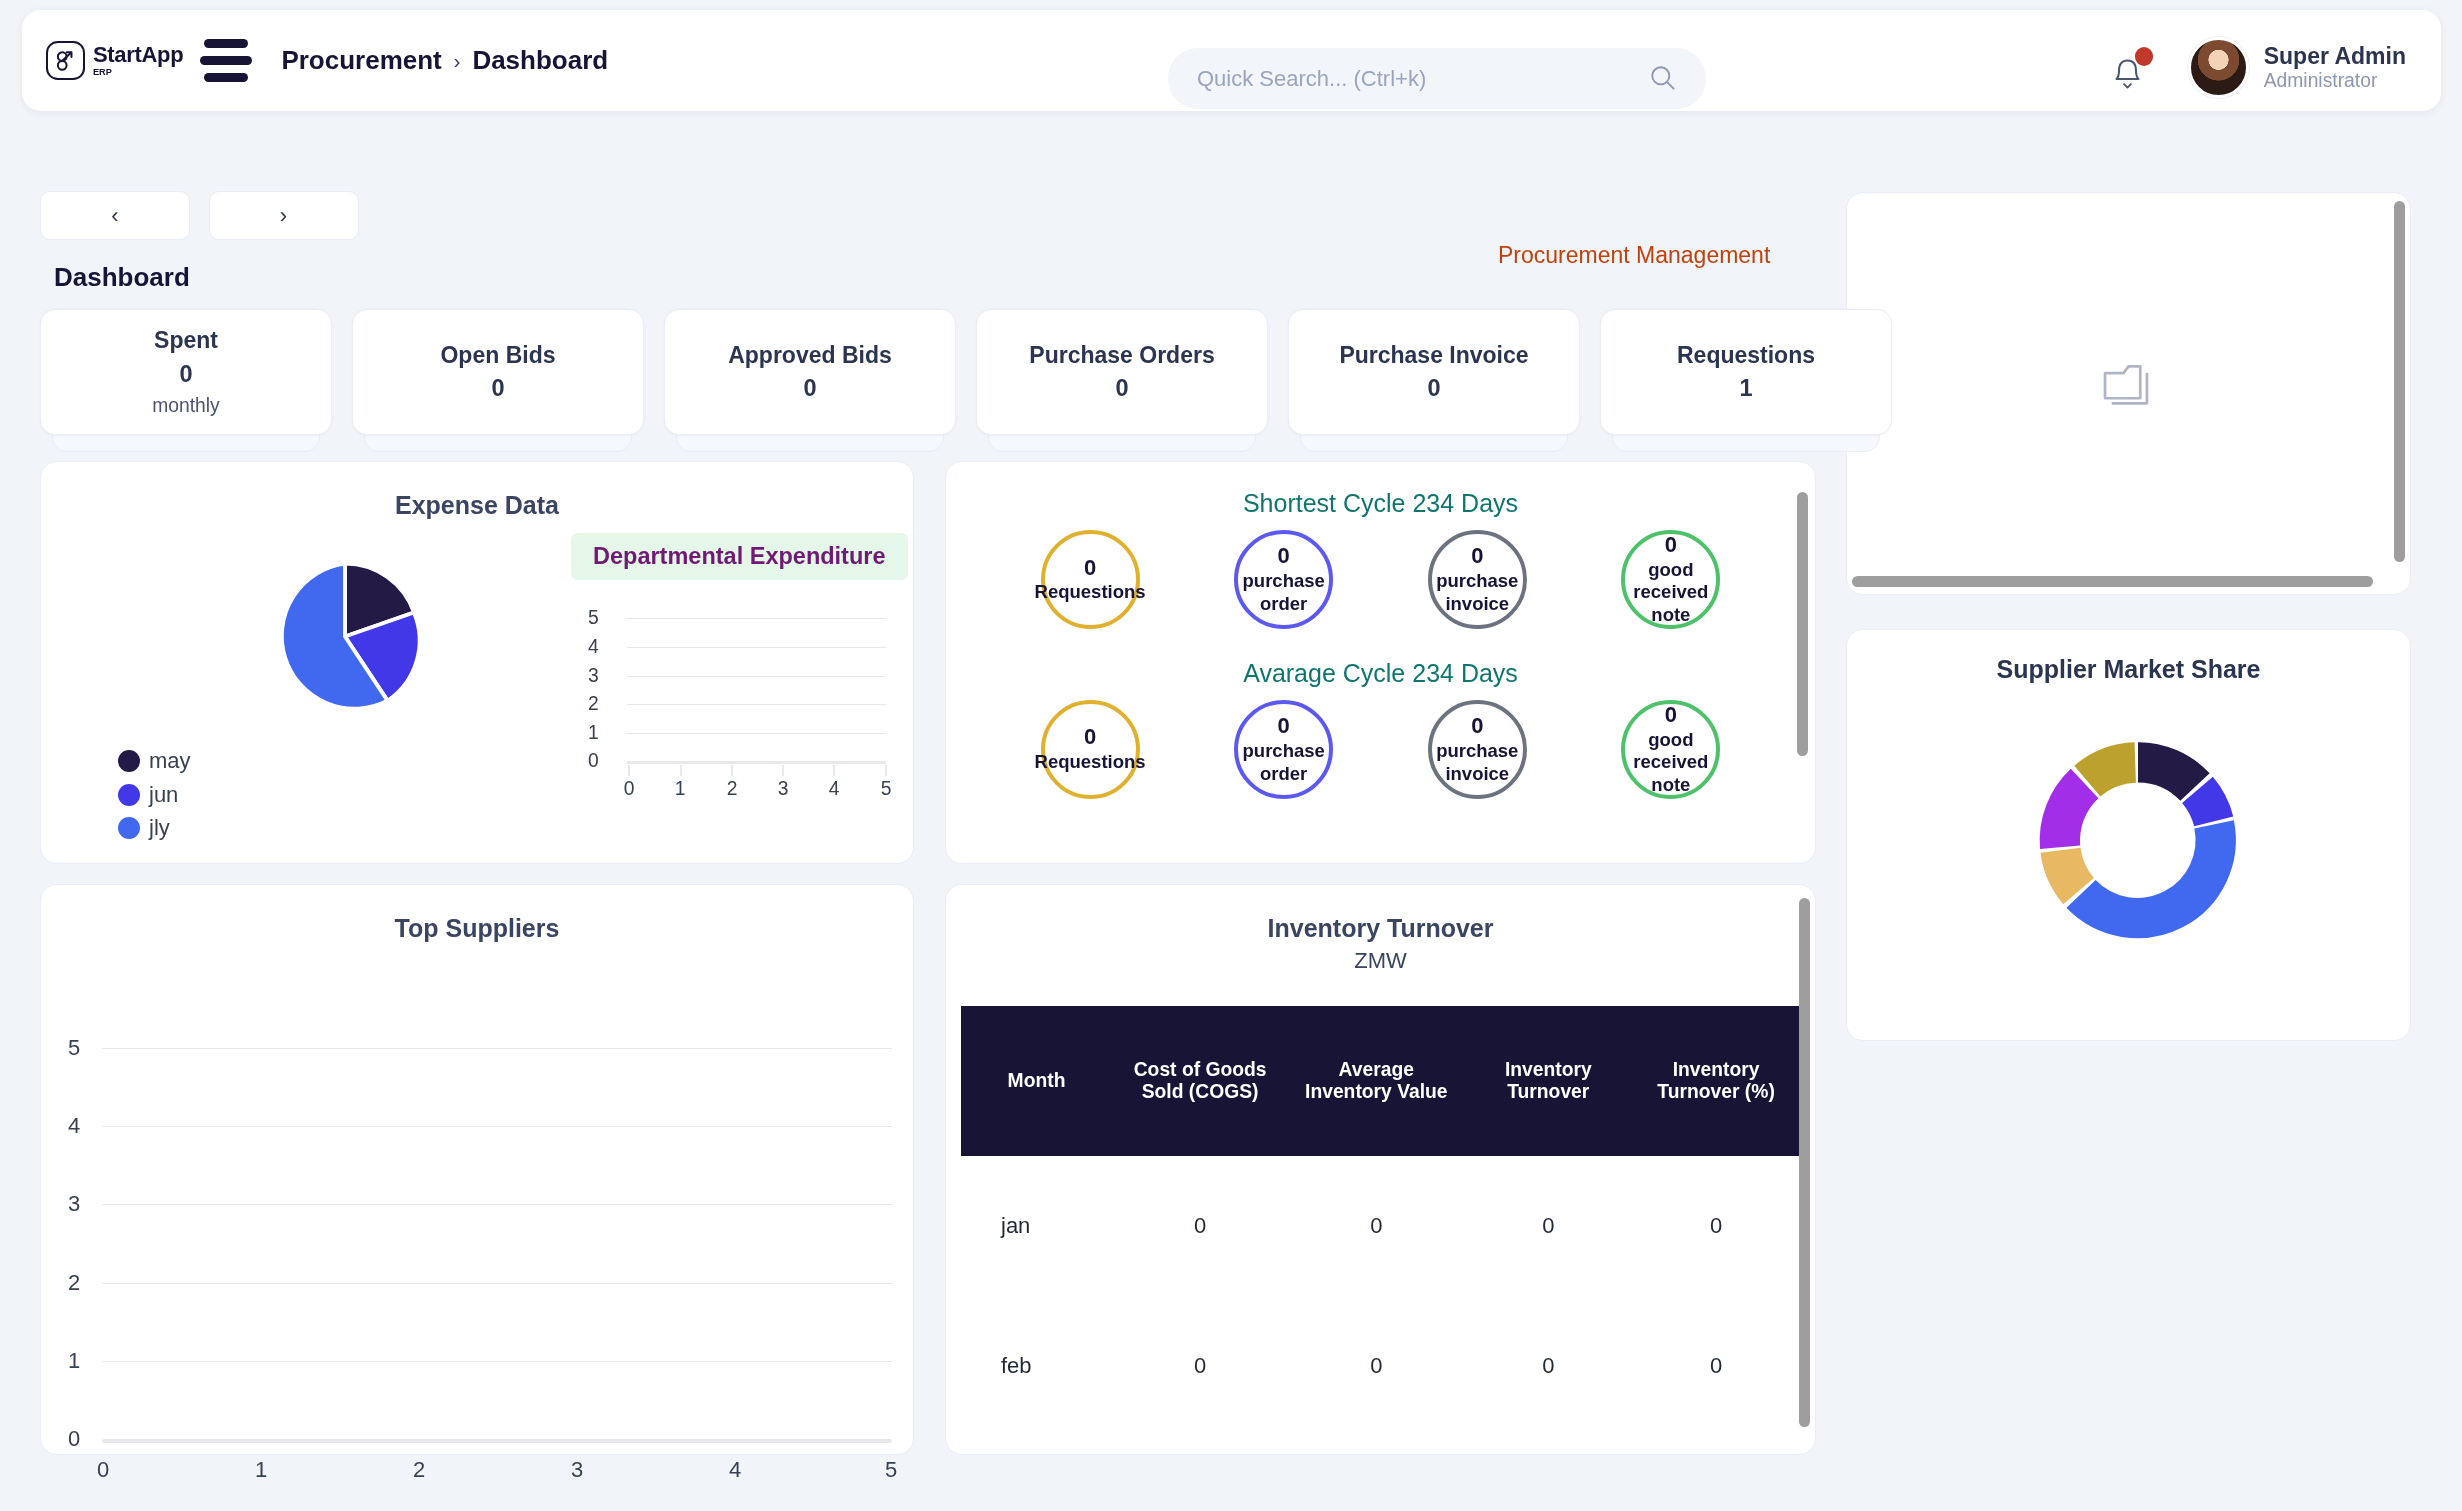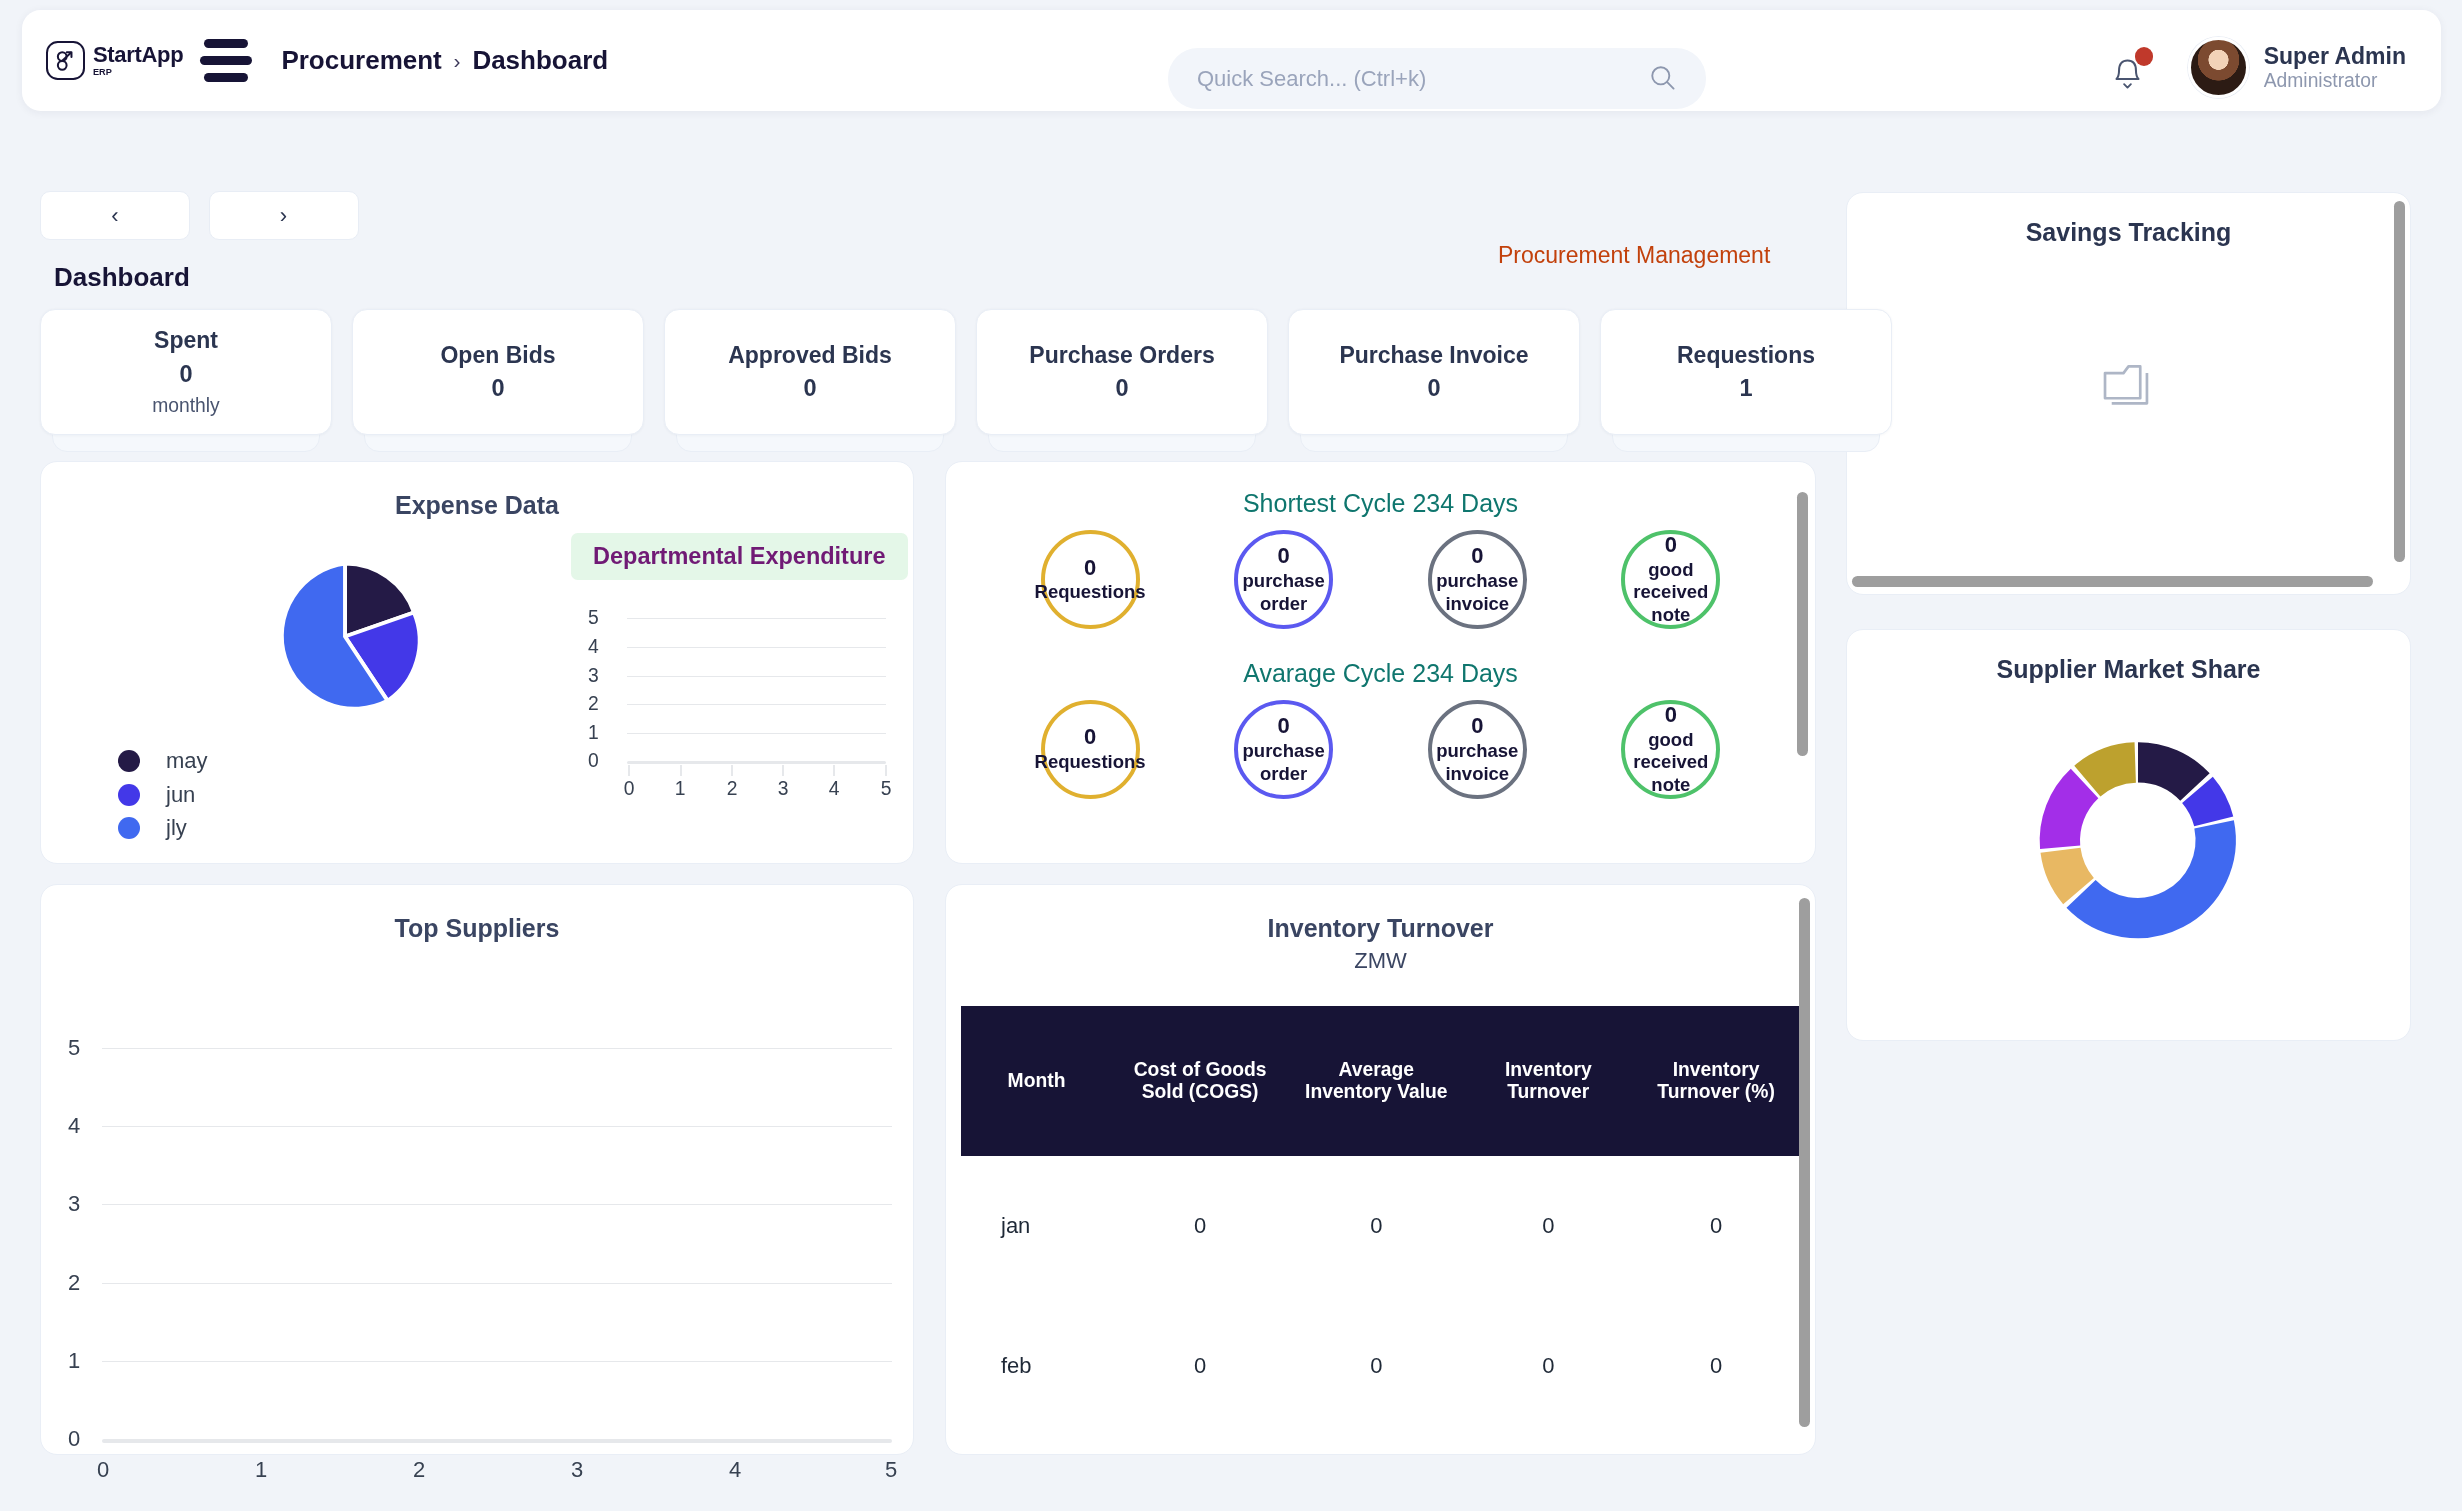--- a/index.html
+++ b/index.html
@@ -84,21 +84,21 @@
   .kpi-sub { font-size: 19.3px; color: #49546f; }
 
   .panel { position: absolute; background: #fff; border: 0.8px solid #e9eef6; border-radius: 17px; }
   .panel-title { text-align: center; font-size: 25px; color: #3a4562; font-weight: 600; }
 
   
   #panel-expense { left: 40px; top: 461px; width: 874px; height: 403px; }
   #panel-expense .panel-title { margin-top: 29px; }
   .pie-wrap { position: absolute; left: 220px; top: 97px; width: 168px; height: 155px; }
   .legend { position: absolute; left: 77px; top: 286px; }
-  .legend-row { display: flex; align-items: center; gap: 26px; margin-bottom: 7.6px; }
+  .legend-row { display: flex; align-items: center; gap: 9px; margin-bottom: 7.6px; }
   .legend-dot { width: 22px; height: 22px; border-radius: 50%; }
   .legend-txt { font-size: 22px; color: #374151; }
   .dept-badge {
     position: absolute; left: 571px; top: 533px;
     background: #e4f7e8; color: #701a75; font-size: 23.5px; font-weight: 700;
     padding: 10px 22px; border-radius: 6.7px;
   }
   .mini-chart { position: absolute; left: 588px; top: 610px; width: 303px; height: 193px; }
   .mini-chart .yl { position: absolute; font-size: 19.3px; color: #374151; right: 0; transform: translateY(-50%); }
   .mini-chart .grid { position: absolute; left: 39px; right: 5px; height: 0.8px; background: #e6e8eb; }
@@ -427,21 +427,20 @@
           <td>0</td>
           <td>0</td>
           <td>0</td>
         </tr>
       </tbody>
     </table>
     <div class="vbar" style="right:5px;top:13.4px;height:529px;"></div>
   </div>
 
   <div class="panel" id="panel-savings">
-    <div class="panel-title">Savings Tracking</div>
     <div class="empty-wrap">
       <svg width="61" height="52" viewBox="0 0 72 62" fill="none">
         <path d="M8 18 H30 L36 10 H50 V48 H8 Z" stroke="#aeb6c6" stroke-width="3.2" stroke-linejoin="round"></path>
         <path d="M16 54 H58 V18" stroke="#aeb6c6" stroke-width="3.2" stroke-linejoin="round"></path>
       </svg>
     </div>
     <div class="vbar" style="right:5px;top:8.4px;height:361px;"></div>
     <div class="hbar" style="left:5px;bottom:6.7px;width:521px;"></div>
   </div>
 

